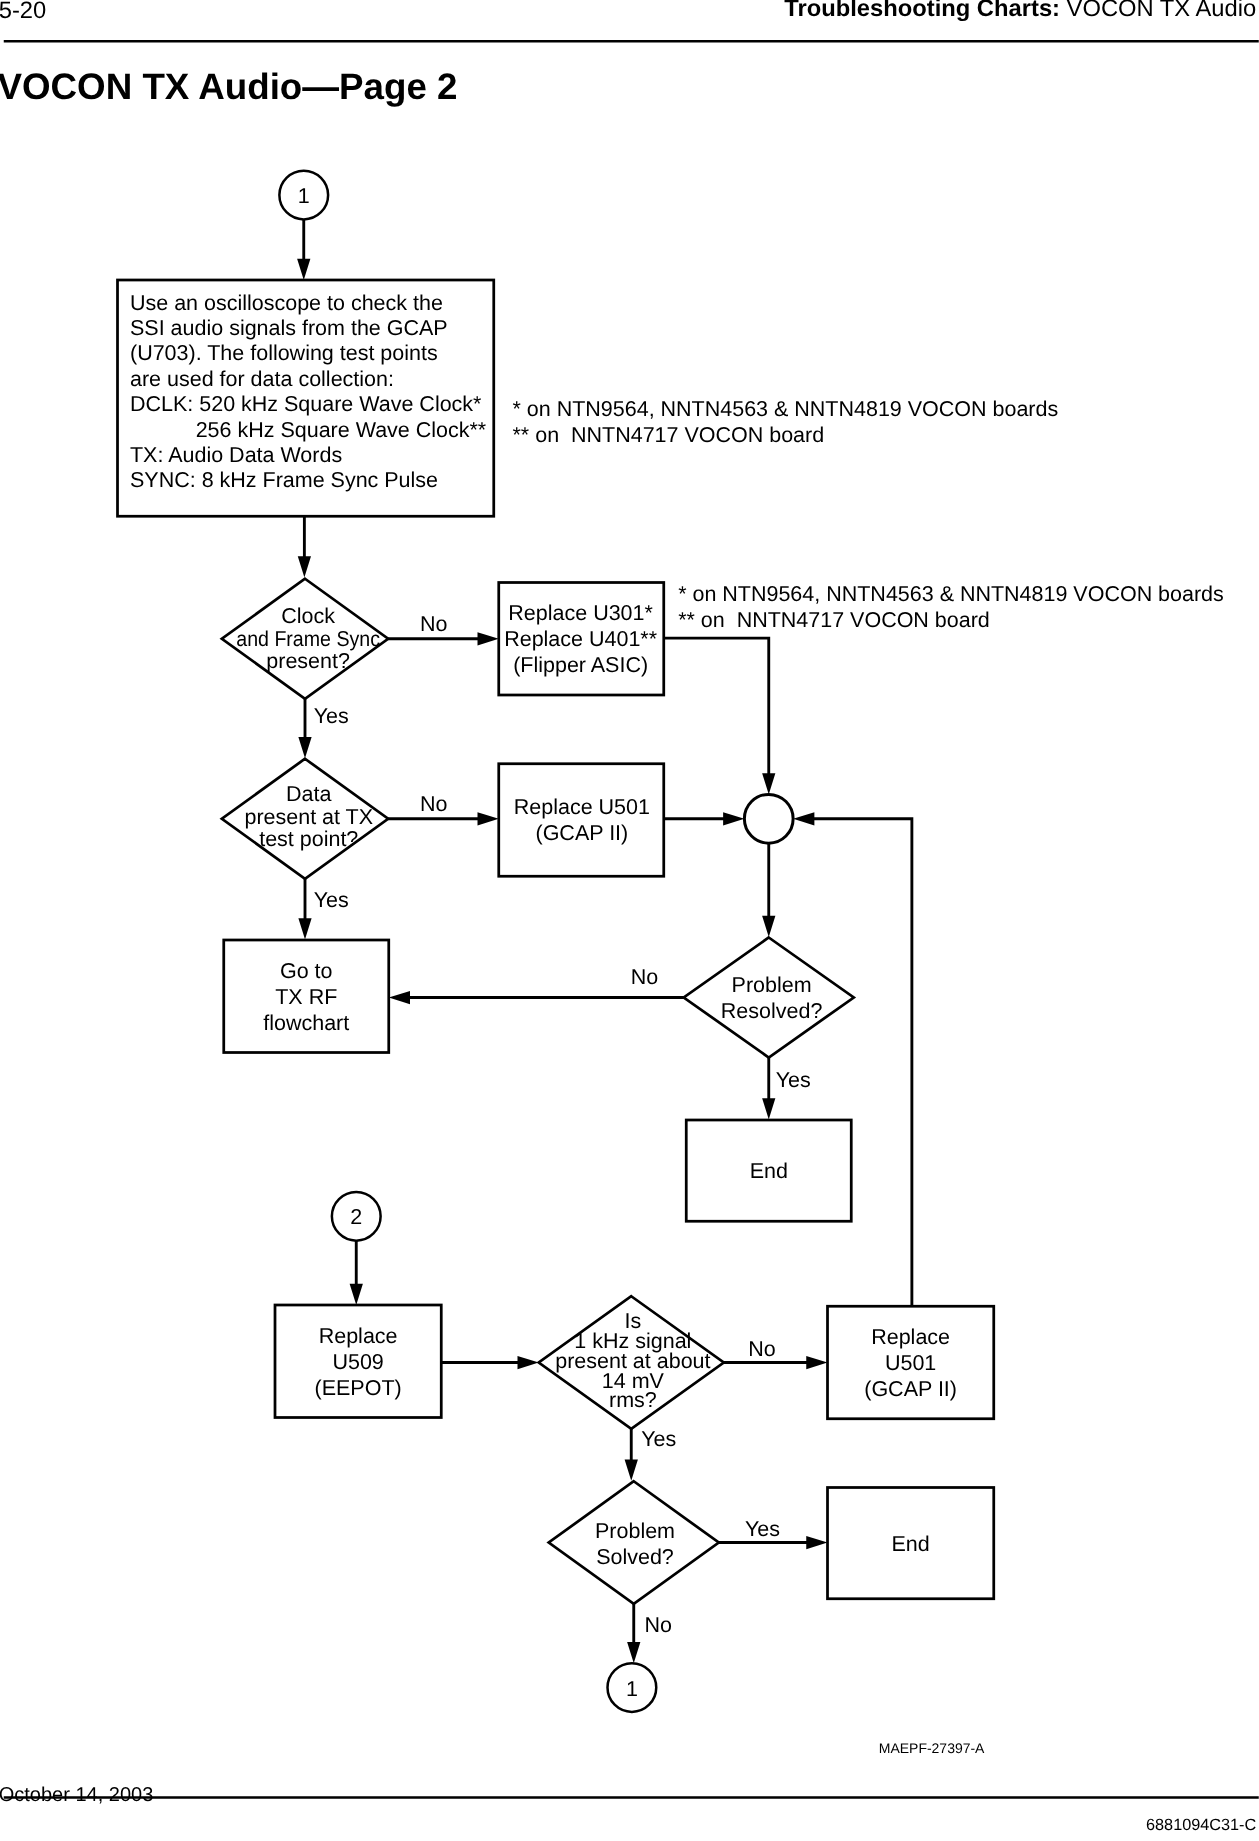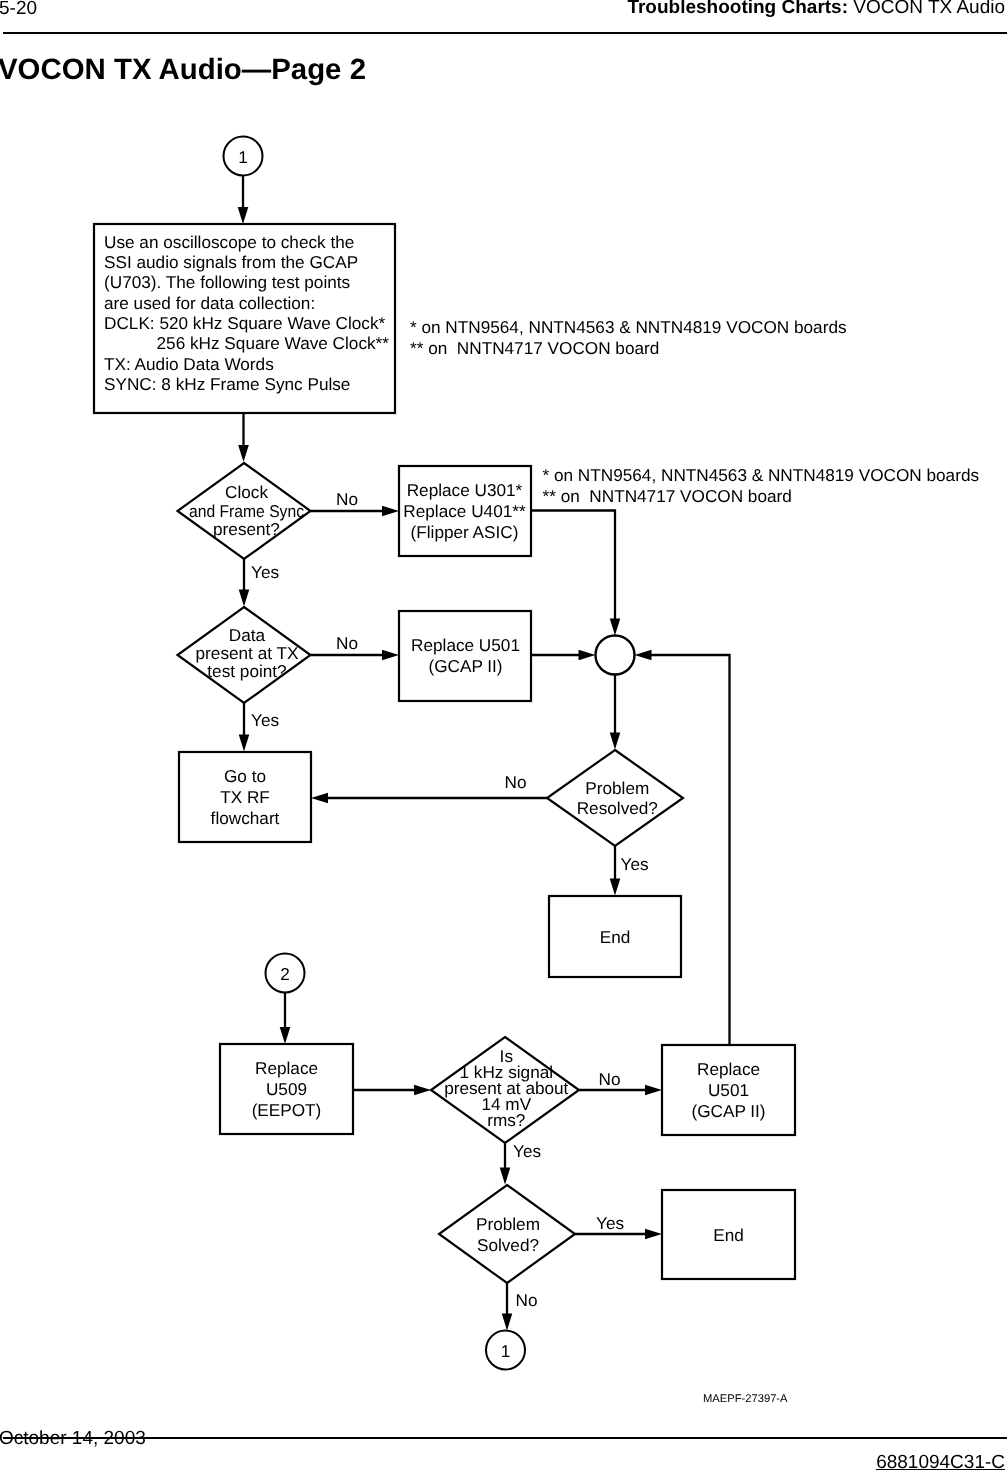--- a/index.html
+++ b/index.html
@@ -13,22 +13,22 @@
   }
   .page{position:absolute;inset:0;}
   
   .hdr-folio{position:absolute;left:-1px;top:-2px;font-size:19px;color:#000;}
   .hdr-right{position:absolute;right:2px;top:-3px;font-size:19px;white-space:nowrap;}
   .hdr-right b{font-weight:bold;}
   .rule-top{position:absolute;left:3px;top:32px;width:1004px;height:2px;background:#000;}
   .page-title{position:absolute;left:-2px;top:55px;margin:0;font-size:29.4px;font-weight:bold;line-height:1;}
   
   .rule-bot{position:absolute;left:3px;top:1437px;width:1004px;height:2px;background:#000;}
-  .ftr-left{position:absolute;left:-1px;top:1428px;font-size:19px;}
-  .ftr-right{position:absolute;right:2px;top:1452px;font-size:19px;text-decoration:underline;}
+  .ftr-left{position:absolute;left:-1px;top:1428px;font-size:16px;}
+  .ftr-right{position:absolute;right:2px;top:1452px;font-size:13px;}
   
   svg.flow{position:absolute;left:0;top:0;}
   svg.flow text{font-family:"Liberation Sans",sans-serif;fill:#000000;}
 </style>
 </head>
 <body>
 
 <div class="page">
 
   <div class="hdr-folio">5-20</div>

